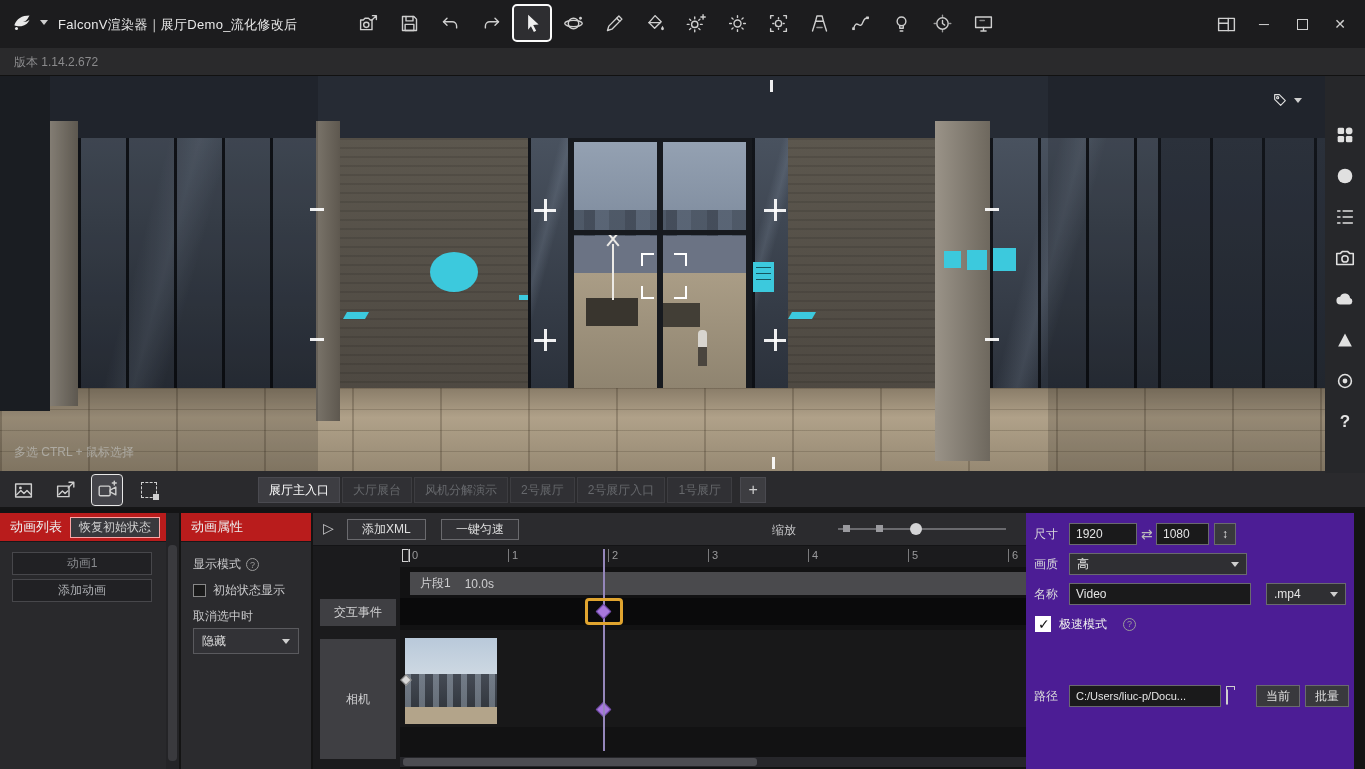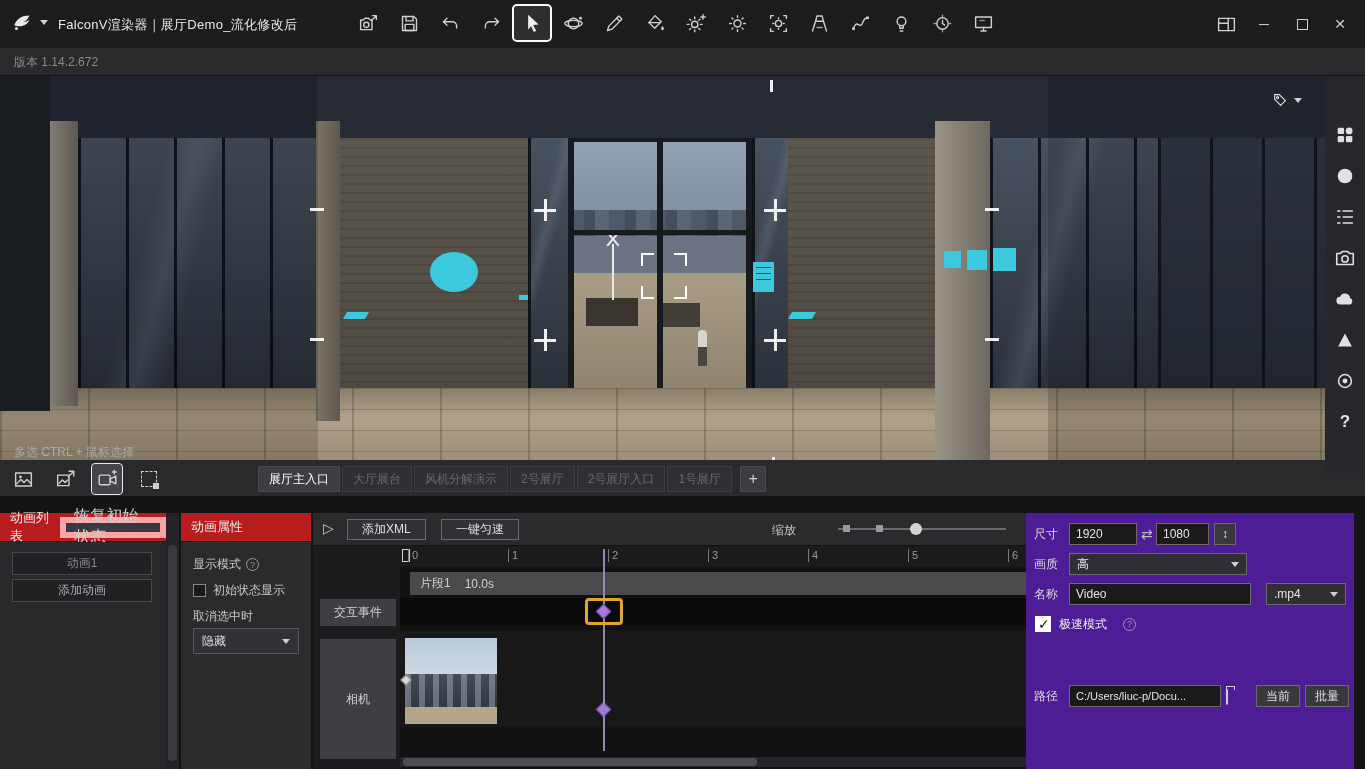--- a/index.html
+++ b/index.html
@@ -89,39 +89,39 @@
 .cb.checked::after{content:"✓";position:absolute;left:1px;top:-1px;color:#111;font-size:11px;font-weight:bold}
 .caret{width:0;height:0;border-left:4px solid transparent;border-right:4px solid transparent;border-top:5px solid #cfcfcf;display:inline-block}
 
 
 .side-tools{position:absolute;right:0;top:0;width:40px;height:100%;background:#26272a;z-index:4;
   display:flex;flex-direction:column;align-items:center;padding-top:46px;gap:15px}
 .sbtn{width:26px;height:26px;display:flex;align-items:center;justify-content:center;color:#e4e4e4;font-size:17px}
 .sic{width:22px;height:22px;stroke:#e0e0e0;fill:none;stroke-width:1.7;stroke-linecap:round;stroke-linejoin:round}
 
 
-.tabsbar{position:absolute;left:0;top:460px;width:1365px;height:38px;background:#2a2a2d;border-bottom:2px solid #151516}
+.tabsbar{position:absolute;left:0;top:471px;width:1365px;height:38px;background:#2a2a2d;border-bottom:2px solid #151516}
 .tabtools{position:absolute;left:8px;top:4px;display:flex;gap:12px}
 .ttb{width:30px;height:30px;display:flex;align-items:center;justify-content:center;border-radius:3px}
 .ttb.active{background:#44444a;outline:1.5px solid #e8e8e8}
 .dashedbox{width:16px;height:16px;border:1.5px dashed #cfcfcf;position:relative}
 .dashedbox i{position:absolute;right:-3px;bottom:-3px;width:6px;height:6px;background:#cfcfcf}
 .stabs{position:absolute;left:258px;top:6px;display:flex;gap:2px}
 .stab{height:26px;line-height:24px;padding:0 10px;font-size:12px;color:#66686c;background:#303034;
   border:1px solid #3d3d41}
 .stab.active{color:#fff;background:#3d3d42;border-color:#4a4a50}
 .addtab{margin-left:6px;width:26px;height:26px;background:#3d3d41;color:#cfcfcf;font-size:16px;
   display:flex;align-items:center;justify-content:center;border:1px solid #4a4a50}
 
 
 .bottom{position:absolute;left:0;top:513px;width:1365px;height:256px;background:#141414}
 .panel{position:absolute;top:0;height:256px;background:#b91c1c}
 .phead{height:29px;display:flex;align-items:center;border-bottom:1px solid #18181a}
 .ptitle{color:#ececec;font-size:13px;margin-left:10px}
-.smallbtn{background:#39393d;border:6px solid #fca5a5;color:#cfcfcf;font-size:16px;height:21px;
+.smallbtn{background:#39393d;border:1px solid #fca5a5;color:#cfcfcf;font-size:12px;height:21px;
   padding:0 8px;display:flex;align-items:center;justify-content:center}
 
 
 .alist{left:0;width:166px}
 .alist-body{position:absolute;left:0;top:29px;width:166px;height:227px;background:#29292c}
 .aitem{position:absolute;left:12px;width:140px;height:23px;background:#212124;border:1px solid #47474b;
   color:#8a8c90;font-size:12px;display:flex;align-items:center;justify-content:center}
 .vscroll{position:absolute;left:166px;top:0;width:13px;height:256px;background:#242427}
 .vscroll i{position:absolute;left:2px;top:32px;width:9px;height:216px;background:#3a3a3e;border-radius:4px}
 

